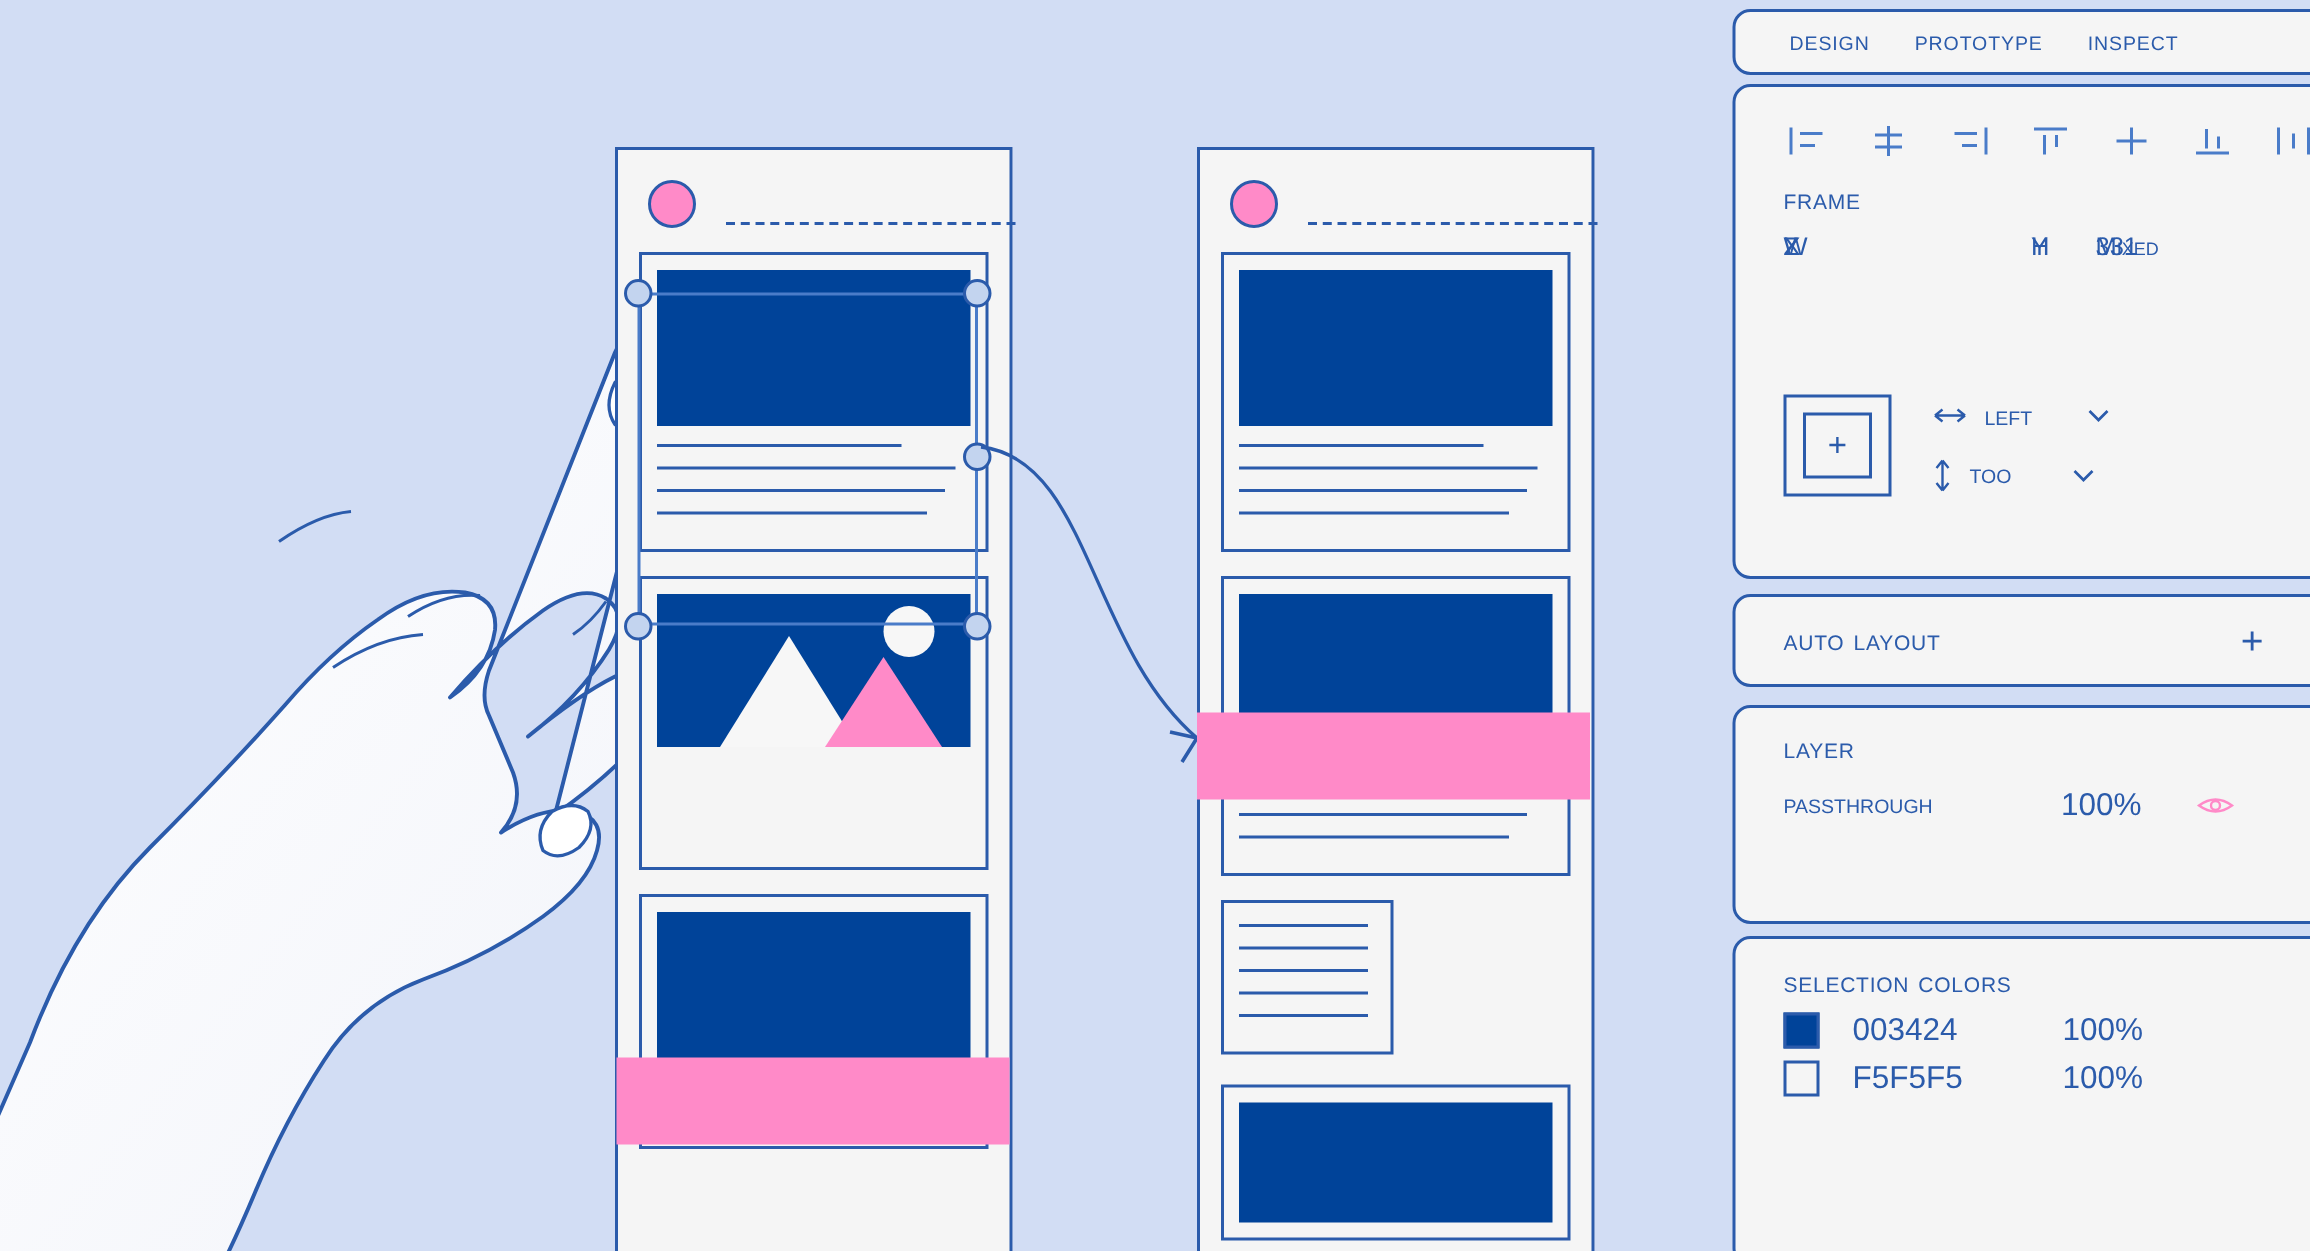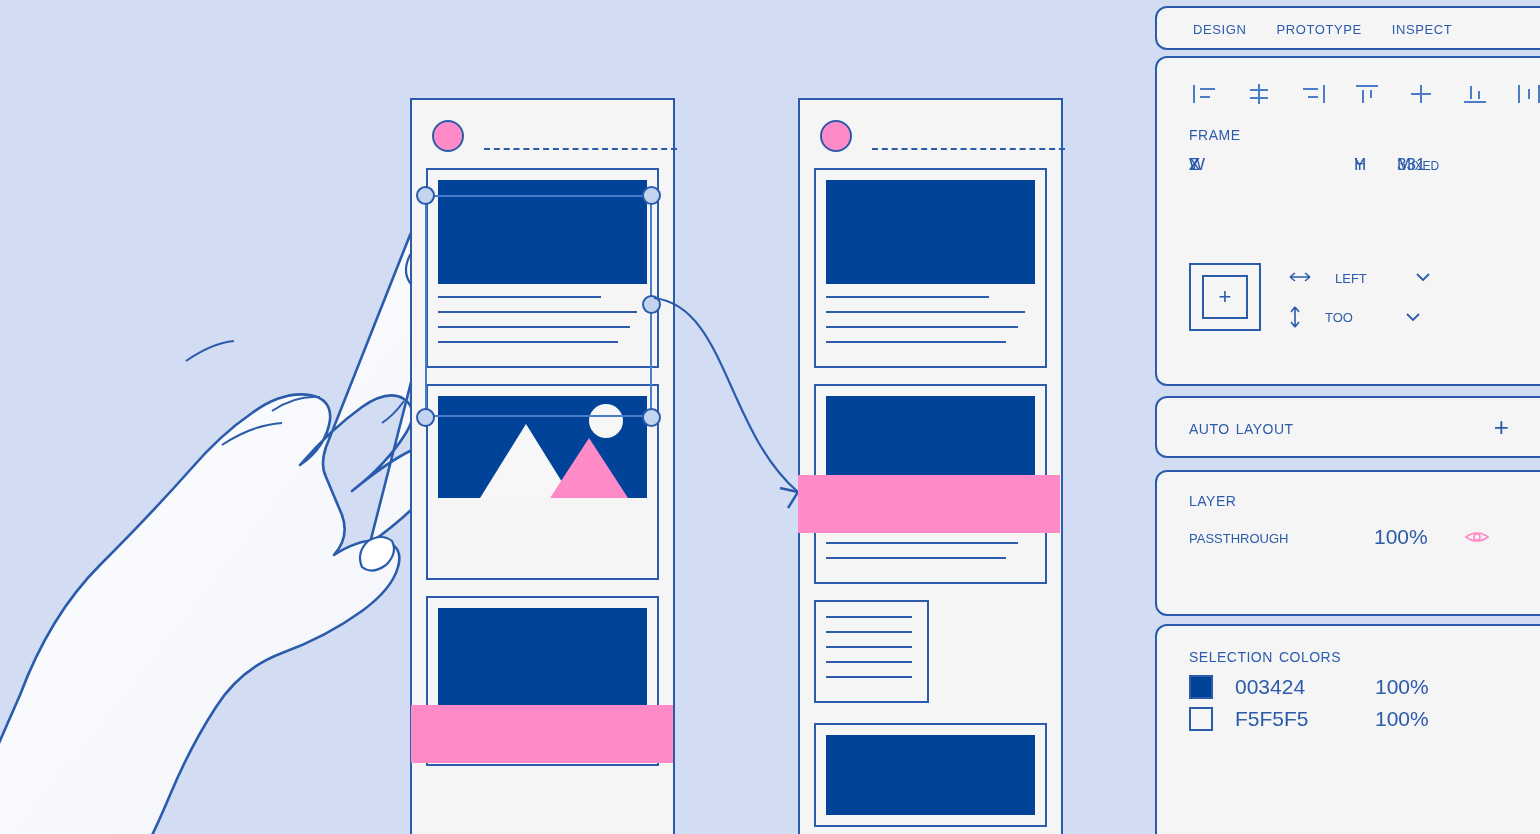--- a/index.html
+++ b/index.html
@@ -96,21 +96,21 @@
 
   .fields{position:relative;height:90px;margin-left:32px;color:#2b5bab;font-size:17px;}
   .fl{position:absolute;font-variant:small-caps;}
   .fv{position:absolute;font-variant:small-caps;}
 
   .constraints{display:flex;align-items:center;gap:28px;margin:18px 0 0 32px;}
   .cbox{position:relative;width:72px;height:68px;border:2px solid #2b5bab;box-sizing:border-box;}
   .cinner{position:absolute;left:11px;top:10px;right:11px;bottom:10px;border:2px solid #2b5bab;box-sizing:border-box;}
   .cplus{position:absolute;left:50%;top:50%;transform:translate(-50%,-50%);color:#2b5bab;font-size:22px;line-height:1;}
   .cdd{display:flex;flex-direction:column;gap:18px;}
-  .crow{display:flex;align-items:center;gap:24px;color:#2b5bab;font-size:18px;}
+  .crow{display:flex;align-items:center;gap:12px;color:#2b5bab;font-size:18px;}
   .cval{font-variant:small-caps;text-transform:lowercase;min-width:56px;}
 
   .al-head{display:flex;align-items:center;justify-content:space-between;padding:16px 44px 0 32px;}
   .plus-btn{color:#2b5bab;font-size:26px;line-height:1;cursor:pointer;}
 
   #panel-layer .sect-title{padding:16px 0 0 32px;}
   .layer-row{display:flex;align-items:center;padding:14px 0 0 32px;gap:0;}
   .layer-mode{color:#2b5bab;font-size:19px;font-variant:small-caps;text-transform:lowercase;width:185px;}
   .layer-op{color:#2b5bab;font-size:21px;width:90px;}
 

